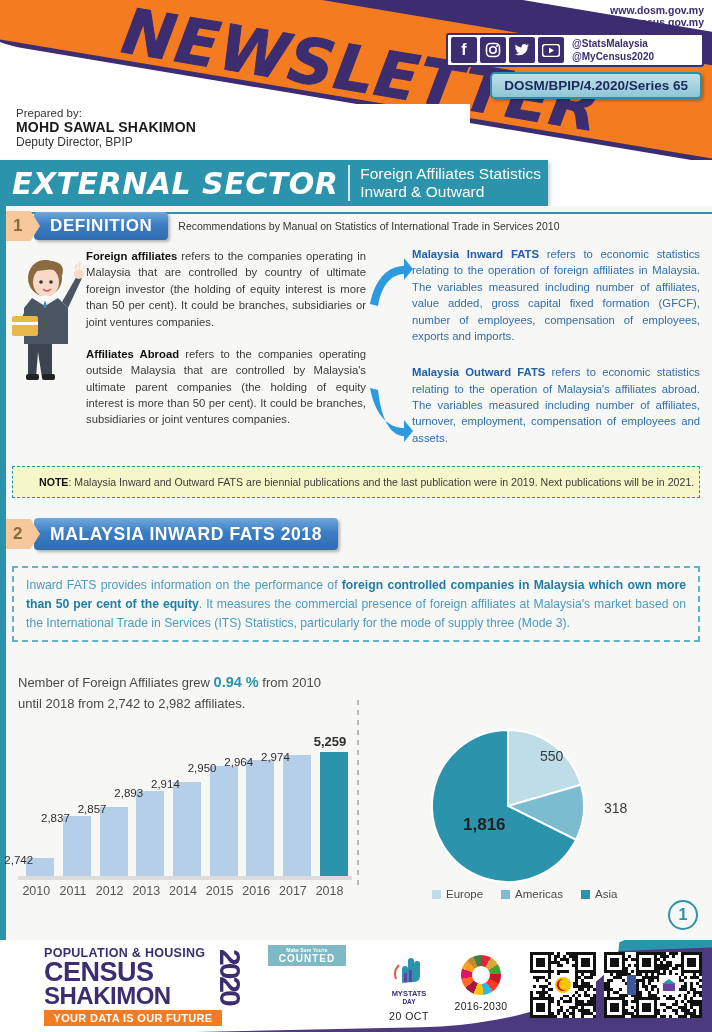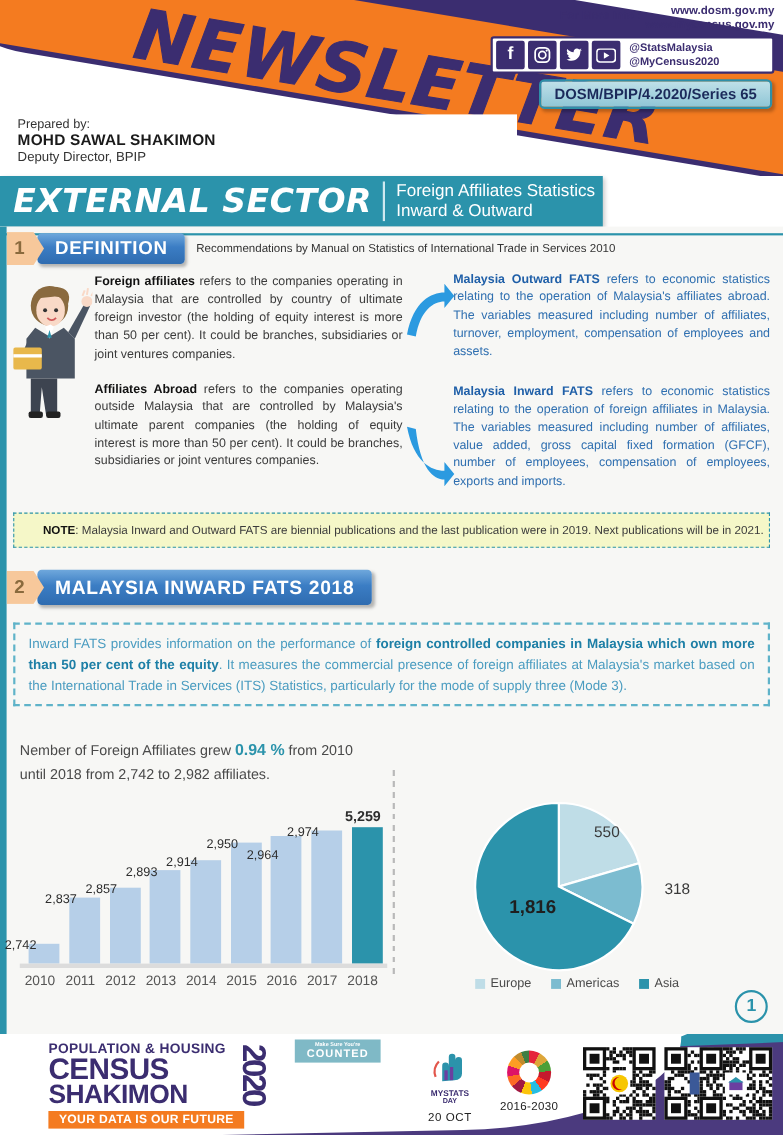--- a/index.html
+++ b/index.html
@@ -337,24 +337,24 @@
     </svg>
   </div>
   <div class="arrow-svg" style="left:366px;top:382px;">
     <svg width="48" height="62" viewBox="0 0 48 62">
       <path d="M4 6 C10 38 26 46 38 46 L38 38 L47 49 L38 60 L38 54 C28 54 16 44 12 8 Z" fill="#2b9ae0"></path>
     </svg>
   </div>
 
   <div class="def-col-r">
     <div class="def-blue">
+      <b>Malaysia Inward FATS</b><span> refers to economic statistics relating to the operation of foreign affiliates in Malaysia. The variables measured including number of affiliates, value added, gross capital fixed formation (GFCF), number of employees, compensation of employees, exports and imports.</span>
+    </div>
+    <div class="def-blue">
       <b>Malaysia Outward FATS</b><span> refers to economic statistics relating to the operation of Malaysia's affiliates abroad. The variables measured including number of affiliates, turnover, employment, compensation of employees and assets.</span>
-    </div>
-    <div class="def-blue">
-      <b>Malaysia Inward FATS</b><span> refers to economic statistics relating to the operation of foreign affiliates in Malaysia. The variables measured including number of affiliates, value added, gross capital fixed formation (GFCF), number of employees, compensation of employees, exports and imports.</span>
     </div>
   </div>
 
   <div class="note-box">
     <div class="txt">
       <b>NOTE</b><span>: Malaysia Inward and Outward FATS are biennial publications and the last publication were in 2019. Next publications will be in 2021.</span>
     </div>
   </div>
 
   <div class="sec-head" style="left:6px;top:518px;">
@@ -398,21 +398,21 @@
         <div class="bar" style="height: 94.16px;"></div>
       </div>
       <div class="bar-val" style="left: 131px; top: 33.84px;">2,914</div>
       <div class="bar-wrap" style="left: 189.667px; height: 110px;">
         <div class="bar" style="height: 110px;"></div>
       </div>
       <div class="bar-val" style="left: 167.667px; top: 18px;">2,950</div>
       <div class="bar-wrap" style="left: 226.333px; height: 116.16px;">
         <div class="bar" style="height: 116.16px;"></div>
       </div>
-      <div class="bar-val" style="left: 204.333px; top: 11.84px; margin-top: 16px;">2,964</div>
+      <div class="bar-val" style="left: 204.333px; top: 11.84px;">2,964</div>
       <div class="bar-wrap" style="left: 263px; height: 120.56px;">
         <div class="bar" style="height: 120.56px;"></div>
       </div>
       <div class="bar-val" style="left: 241px; top: 7.44px;">2,974</div>
       <div class="bar-wrap" style="left: 299.667px; height: 124.08px;">
         <div class="bar hi" style="height: 124.08px;"></div>
       </div>
       <div class="bar-val hi" style="left: 293.667px; top: -10.08px;">5,259</div>
     </div>
   <div class="bar-base"></div>

